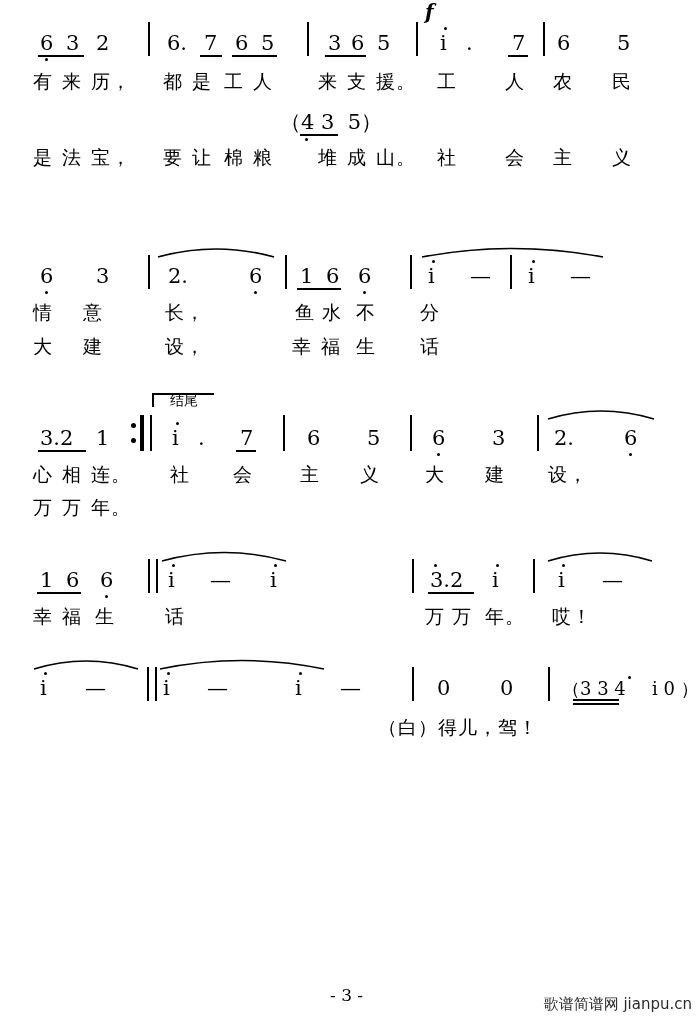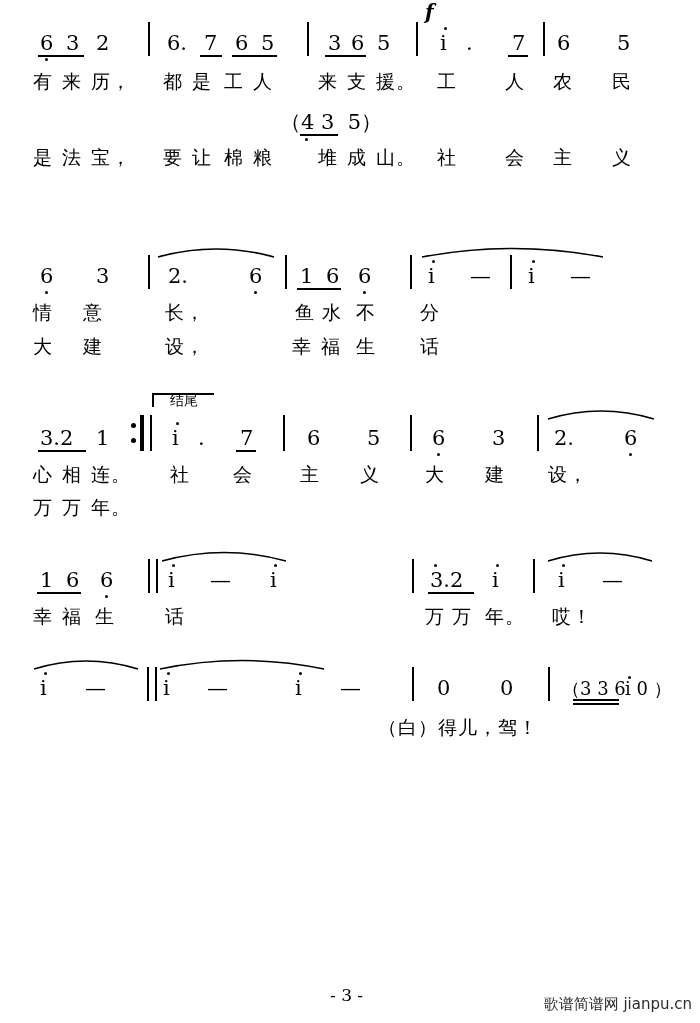--- a/index.html
+++ b/index.html
@@ -366,24 +366,24 @@
     <div class="dot" style="left:299px; top:672px;"></div>
     <div class="t num" style="left:340px; top:678px;">—</div>
 
     <div class="bar" style="left:412px; top:667px; height:34px;"></div>
 
     <div class="t num" style="left:437px; top:678px;">0</div>
     <div class="t num" style="left:500px; top:678px;">0</div>
 
     <div class="bar" style="left:548px; top:667px; height:34px;"></div>
 
-    <div class="t num-sm" style="left:562px; top:680px;">（3 3 6</div>
+    <div class="t num-sm" style="left:562px; top:680px;">（3 3 4</div>
     <div class="beam" style="left:573px; top:699px; width:46px;"></div>
     <div class="beam" style="left:573px; top:703px; width:46px;"></div>
-    <div class="t num-sm" style="left:625px; top:680px;">i 0 ）</div>
+    <div class="t num-sm" style="left:652px; top:680px;">i 0 ）</div>
     <div class="dot" style="left:628px; top:676px;"></div>
 
     <div class="t lyric" style="left:378px; top:718px;">（白）得儿，驾！</div>
   </div>
 
   <div class="footer-page">- 3 -</div>
   <div class="watermark">
     <span>歌谱简谱网 jianpu.cn</span>
   </div>
 

